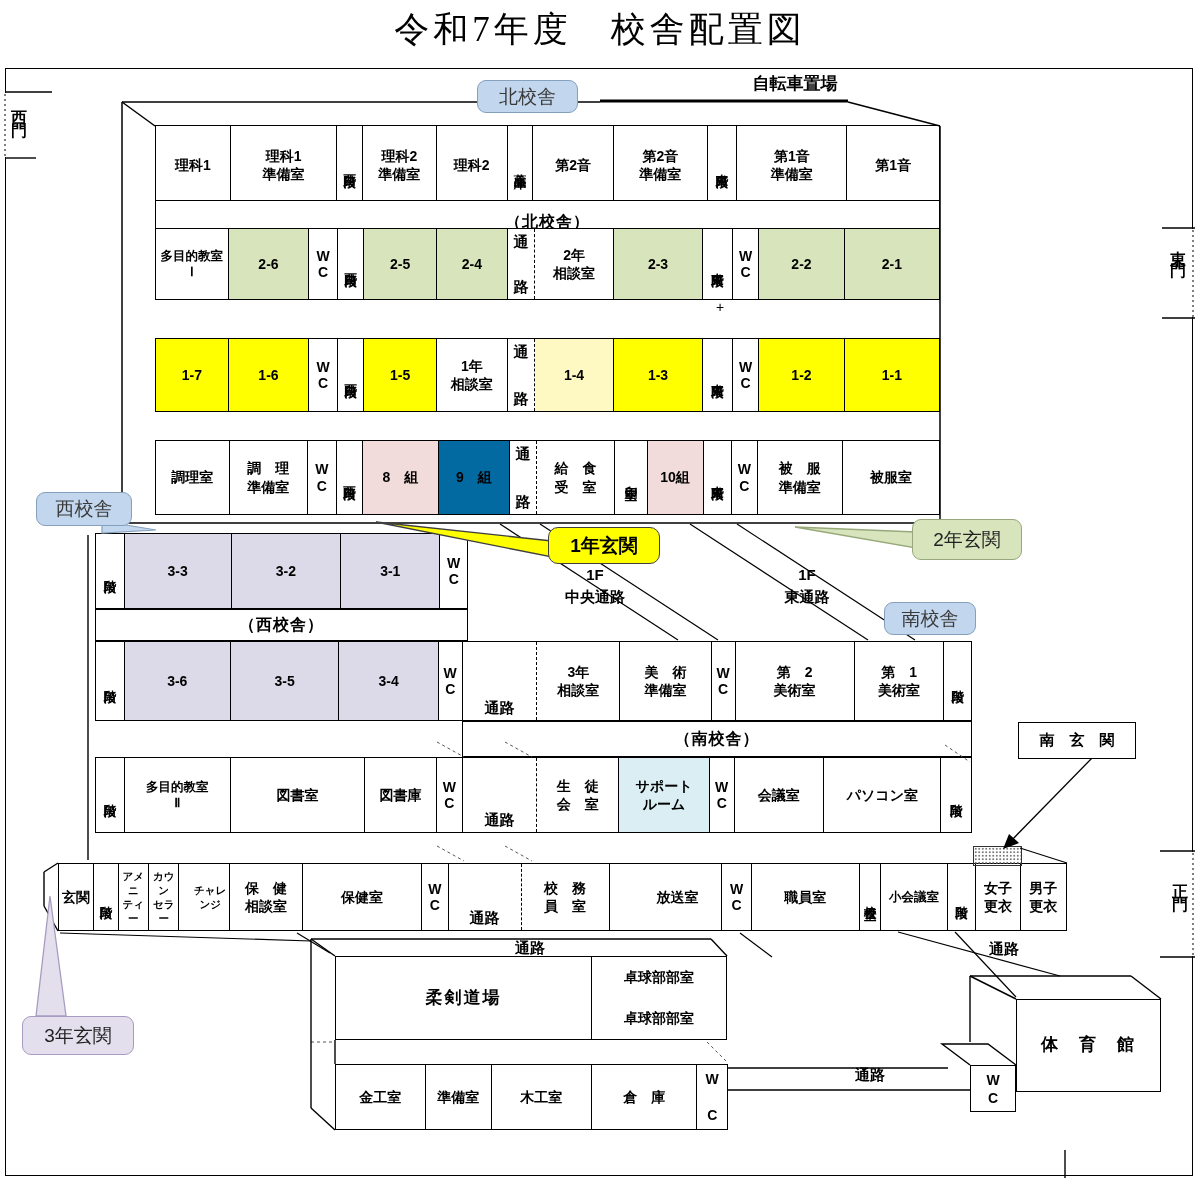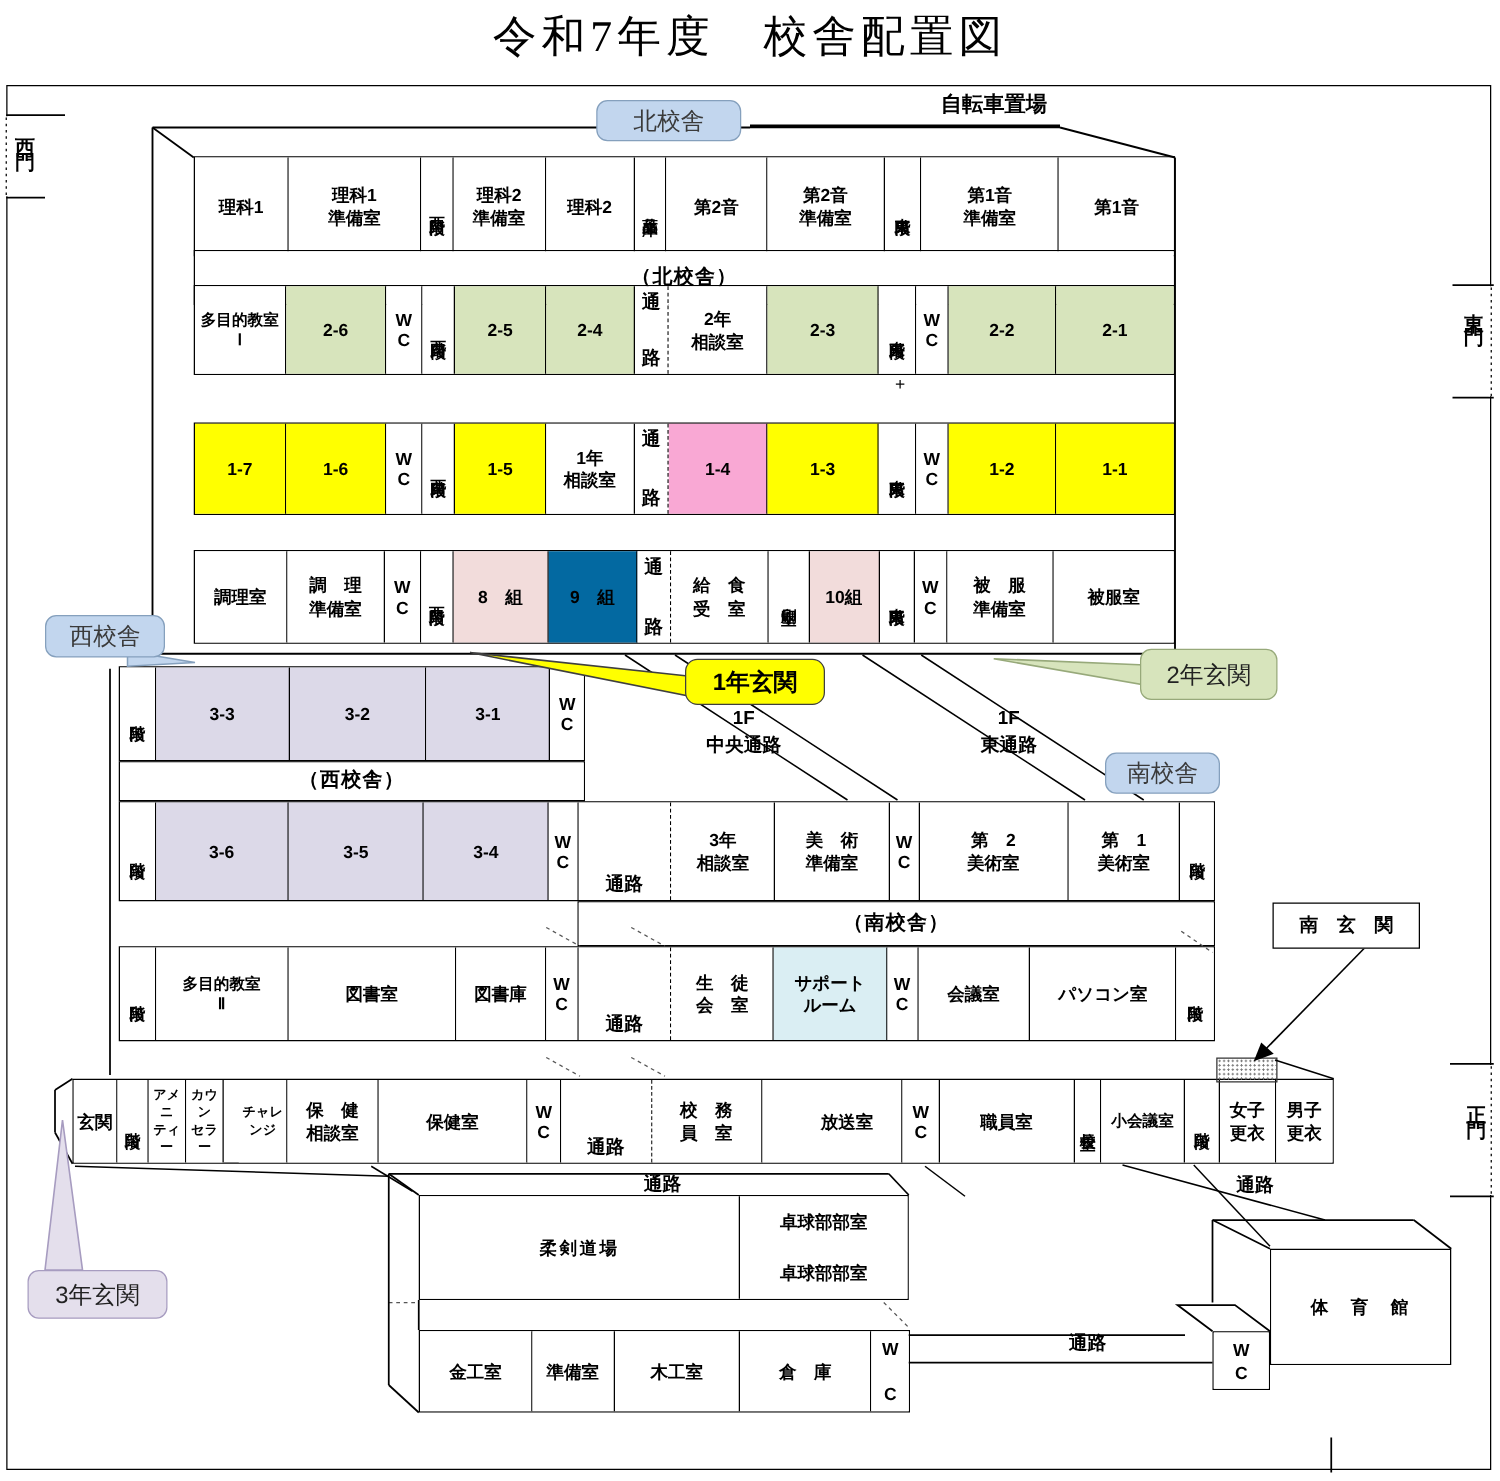--- a/index.html
+++ b/index.html
@@ -16,21 +16,21 @@
   .cell:last-child{border-right:none}
   .cell.vert{writing-mode:vertical-rl;text-orientation:upright;font-size:12.5px;letter-spacing:1px}
   .cell.wc{font-size:14px;line-height:1.15}
   .cell.wcgap{justify-content:space-between;padding:5px 0;font-size:14px}
   .cell.corrv{justify-content:space-between;padding:3px 0;font-size:15px;border-right:1.4px dashed #000}
   .cell.corrh{justify-content:flex-end;padding-bottom:3px;font-size:15px;border-right:1.4px dashed #000}
   .cell.gap{justify-content:space-around}
   .cell.sm{font-size:10.5px;line-height:1.35}
   .cell.md{font-size:12.5px}
   .cell.band{font-size:16px;letter-spacing:1px}
-  .cell.lg{font-size:14px;letter-spacing:2px}
+  .cell.lg{font-size:17px;letter-spacing:2px}
   svg.overlay{position:absolute;left:0;top:0;z-index:5;pointer-events:none}
   .callout{position:absolute;display:flex;align-items:center;justify-content:center;
            border-radius:9px;font-size:19px;z-index:6;box-sizing:border-box}
   .theme-blue{background:#c2d6ee;border:1.6px solid #85a0bd;color:#3a3a3a}
   .theme-yellow{background:#ffff00;border:1.6px solid #3f3f3f;font-weight:bold;border-radius:10px}
   .theme-green{background:#d7e4bc;border:1.6px solid #97a97a;color:#222}
   .theme-lavender{background:#e4dfec;border:1.6px solid #a79cc0;color:#222}
   .theme-box{background:#fff;border:1.4px solid #000;border-radius:0;font-weight:bold;font-size:15px}
   .gate{position:absolute;writing-mode:vertical-rl;text-orientation:upright;
         font-weight:bold;font-size:16px;letter-spacing:12px;z-index:6}
@@ -197,21 +197,21 @@
         <div class="cell vert" style="flex: 26 0 0%;">西階段</div>
         <div class="cell" style="flex: 73 0 0%; background: rgb(255, 255, 0);">1-5</div>
         <div class="cell" style="flex: 71 0 0%;">
           <span>1年</span>
           <span>相談室</span>
         </div>
         <div class="cell corrv" style="flex: 27 0 0%;">
           <span>通</span>
           <span>路</span>
         </div>
-        <div class="cell" style="flex: 79 0 0%; background: #f9a8d4;">1-4</div>
+        <div class="cell" style="flex: 79 0 0%; background: #fef9c3;">1-4</div>
         <div class="cell" style="flex: 90 0 0%; background: rgb(255, 255, 0);">1-3</div>
         <div class="cell vert" style="flex: 29 0 0%;">東階段</div>
         <div class="cell wc" style="flex: 26 0 0%;">
           <span>W</span>
           <span>C</span>
         </div>
         <div class="cell" style="flex: 86 0 0%; background: rgb(255, 255, 0);">1-2</div>
         <div class="cell" style="flex: 96 0 0%; background: rgb(255, 255, 0);">1-1</div>
       </div>
       <div class="row" style="left: 155px; top: 440px; width: 785px; height: 75px;">
@@ -395,21 +395,21 @@
       <div class="row" style="left: 970px; top: 1065px; width: 46px; height: 47px;">
         <div class="cell wcgap" style="flex: 1 0 0%;">
           <span>W</span>
           <span>C</span>
         </div>
       </div>
     </div>
 
   <div class="hatch"></div>
 
-  <div class="callout theme-blue" style="left: 477px; top: 80px; width: 116px; height: 33px;">
+  <div class="callout theme-blue" style="left: 477px; top: 80px; width: 101px; height: 33px;">
       <span>北校舎</span>
     </div>
   <div class="callout theme-blue" style="left: 36px; top: 492px; width: 96px; height: 34px;">
       <span>西校舎</span>
     </div>
   <div class="callout theme-blue" style="left: 884px; top: 602px; width: 92px; height: 33px;">
       <span>南校舎</span>
     </div>
   <div class="callout theme-yellow" style="left: 548px; top: 527px; width: 112px; height: 37px;">
       <span>1年玄関</span>

